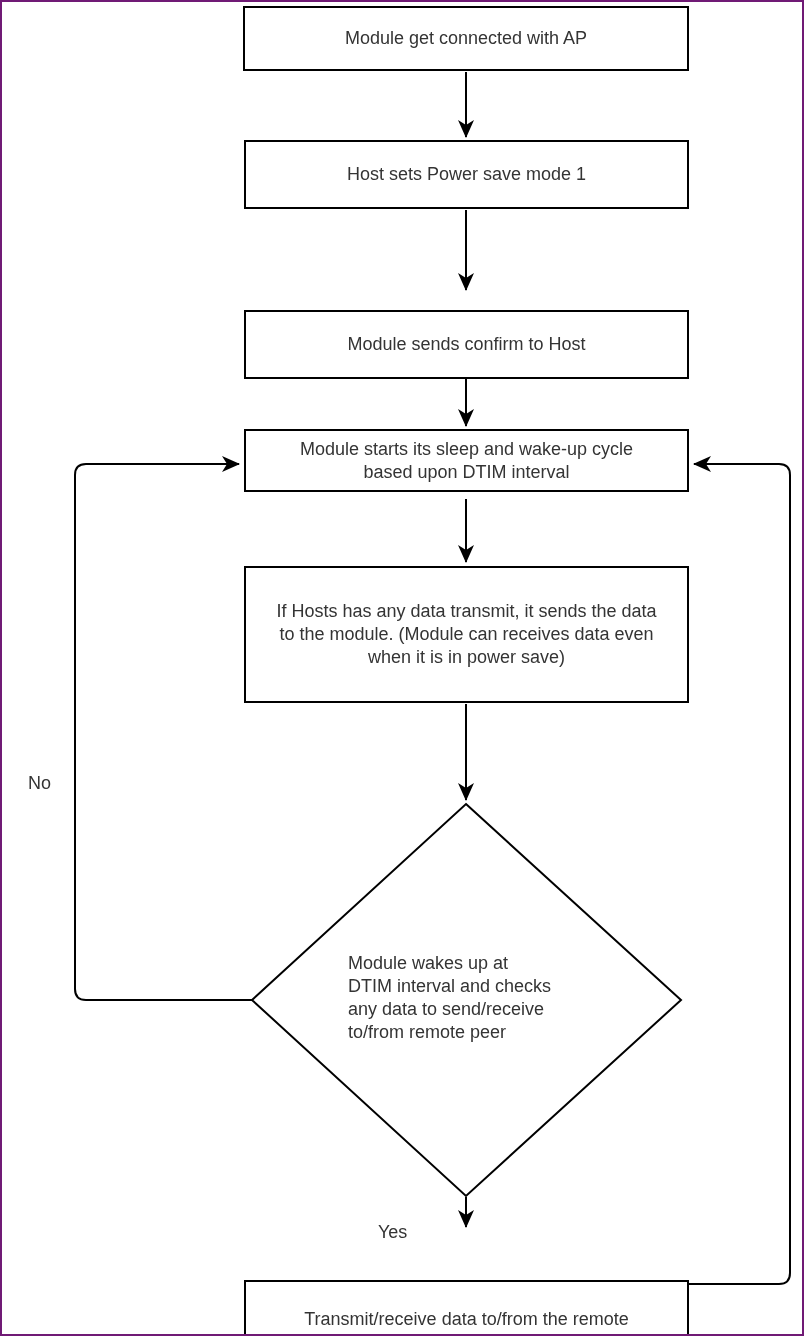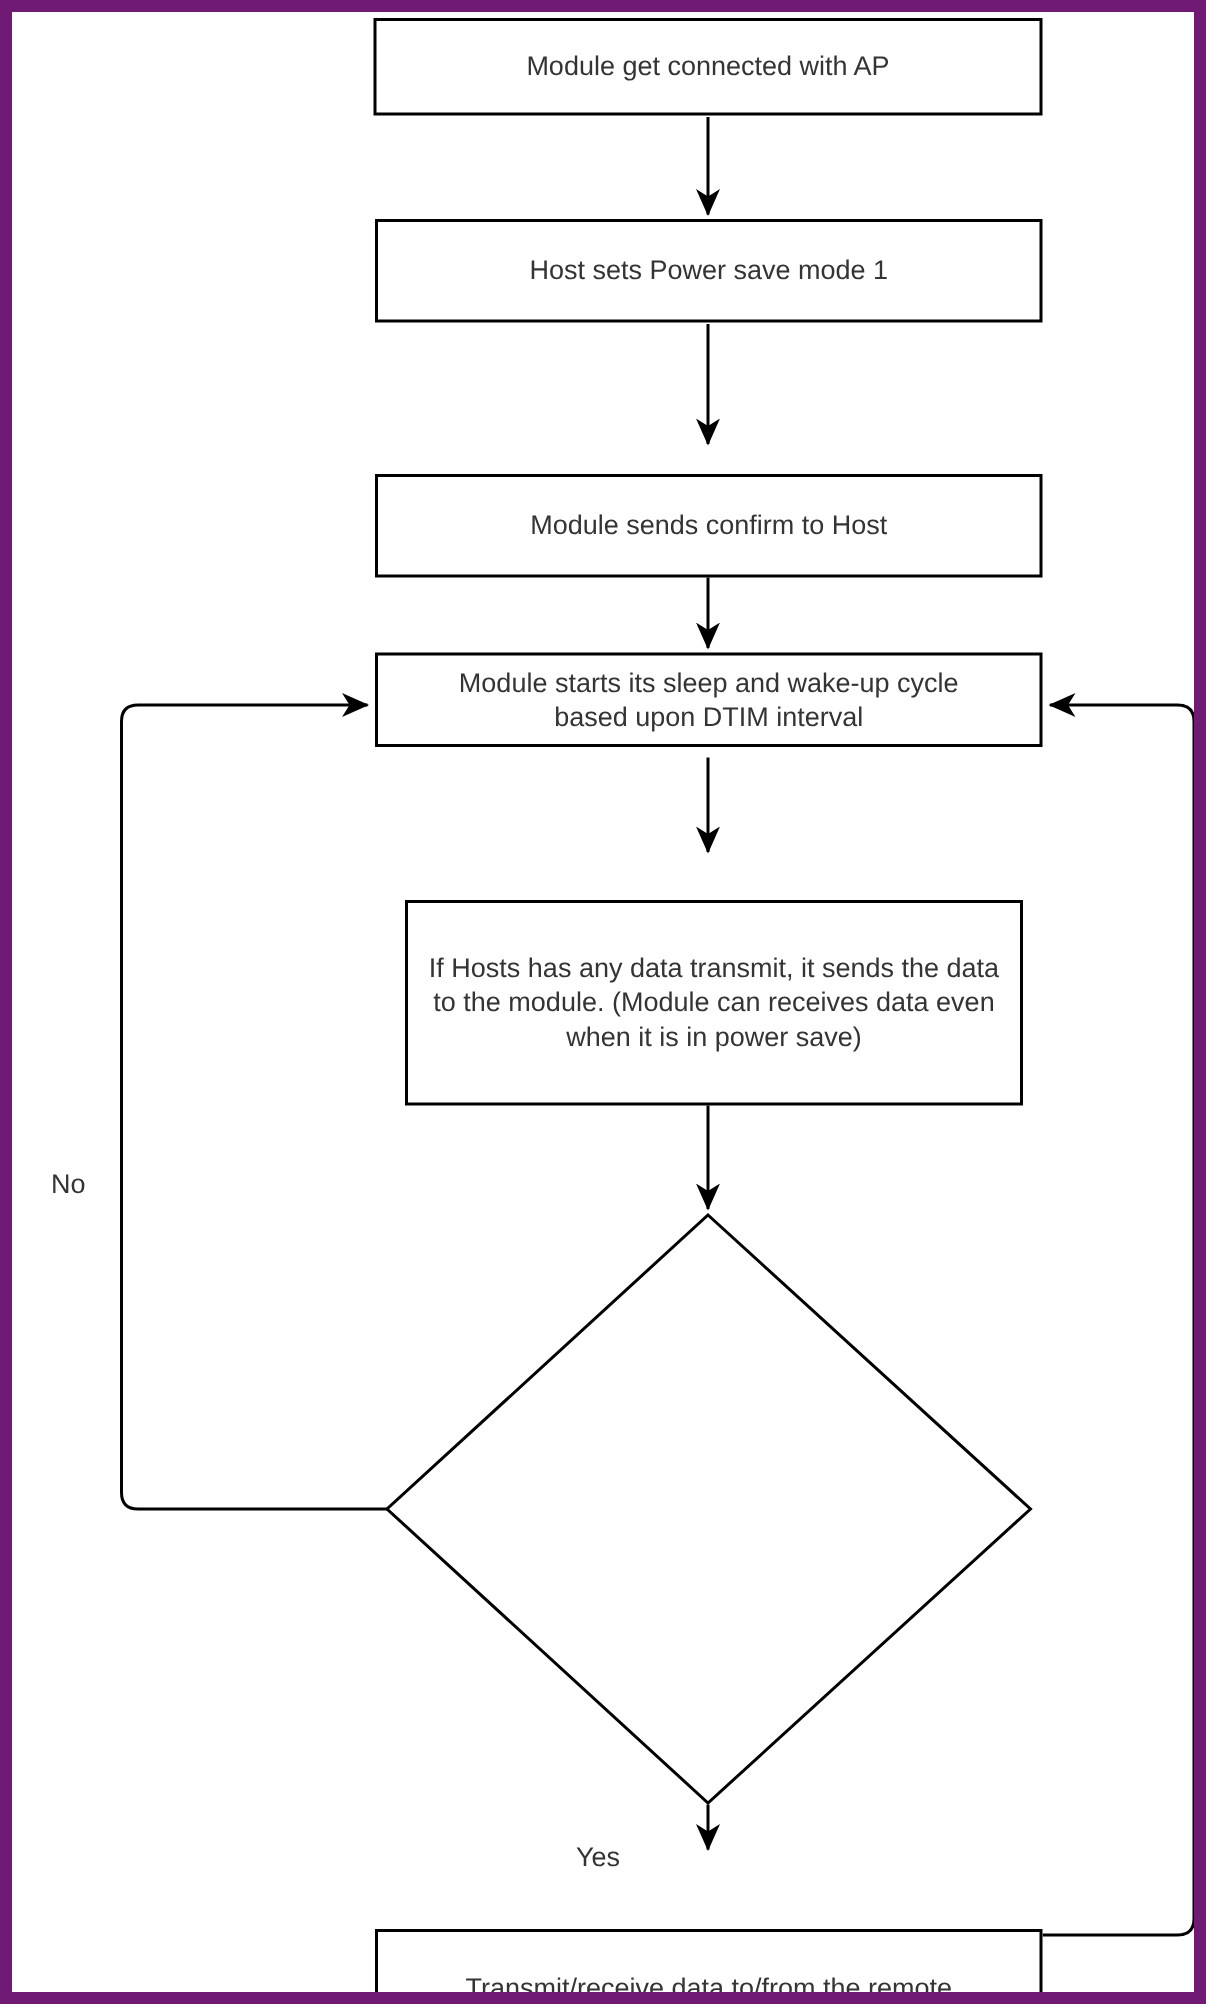--- a/index.html
+++ b/index.html
@@ -7,21 +7,21 @@
     padding: 0;
     background: #ffffff;
     font-family: "Liberation Sans", sans-serif;
   }
   #canvas {
     position: relative;
     width: 804px;
     height: 1336px;
     box-sizing: border-box;
     background: #ffffff;
-    border: 8px solid #701a75;
+    border: 2px solid #701a75;
     overflow: hidden;
   }
   #edges {
     position: absolute;
     left: 0;
     top: 0;
     width: 804px;
     height: 1336px;
     z-index: 1;
   }
@@ -57,21 +57,21 @@
     font-size: 18px;
     line-height: 23px;
     color: #343434;
     white-space: pre-line;
   }
   
   #node-connect-ap          { left: 241px; top: 4px;    width: 446px; height: 65px; }
   #node-host-sets-power-save{ left: 242px; top: 138px;  width: 445px; height: 69px; }
   #node-module-confirm      { left: 242px; top: 291px;  width: 445px; height: 69px; margin-top: 17px; }
   #node-sleep-wakeup-cycle  { left: 242px; top: 427px;  width: 445px; height: 63px; }
-  #node-host-data-transmit  { left: 242px; top: 592px;  width: 412px; height: 137px; margin-left: 20px; }
+  #node-host-data-transmit  { left: 242px; top: 564px;  width: 445px; height: 137px; }
   #node-transmit-receive    { left: 242px; top: 1278px; width: 445px; height: 101px; }
   #label-no  { left: 26px;  top: 742px; margin-top: 28px; }
   #label-yes { left: 376px; top: 1184px; margin-top: 35px; }
 </style>
 </head>
 <body>
 
 <div id="canvas">
 
   <svg id="edges" viewBox="0 0 804 1336" xmlns="http://www.w3.org/2000/svg">
@@ -116,17 +116,21 @@
     <div class="node-label">If Hosts has any data transmit, it sends the data
 to the module. (Module can receives data even
 when it is in power save)</div>
   </div>
 
   <div class="node" id="node-transmit-receive">
     <div class="node-label">Transmit/receive data to/from the remote
 terminal</div>
   </div>
 
+  <div id="decision-label">Module wakes up at
+DTIM interval and checks
+any data to send/receive
+to/from remote peer</div>
 
   <div class="free-label" id="label-no">No</div>
   <div class="free-label" id="label-yes">Yes</div>
 
 </div>
 
 </body></html>

